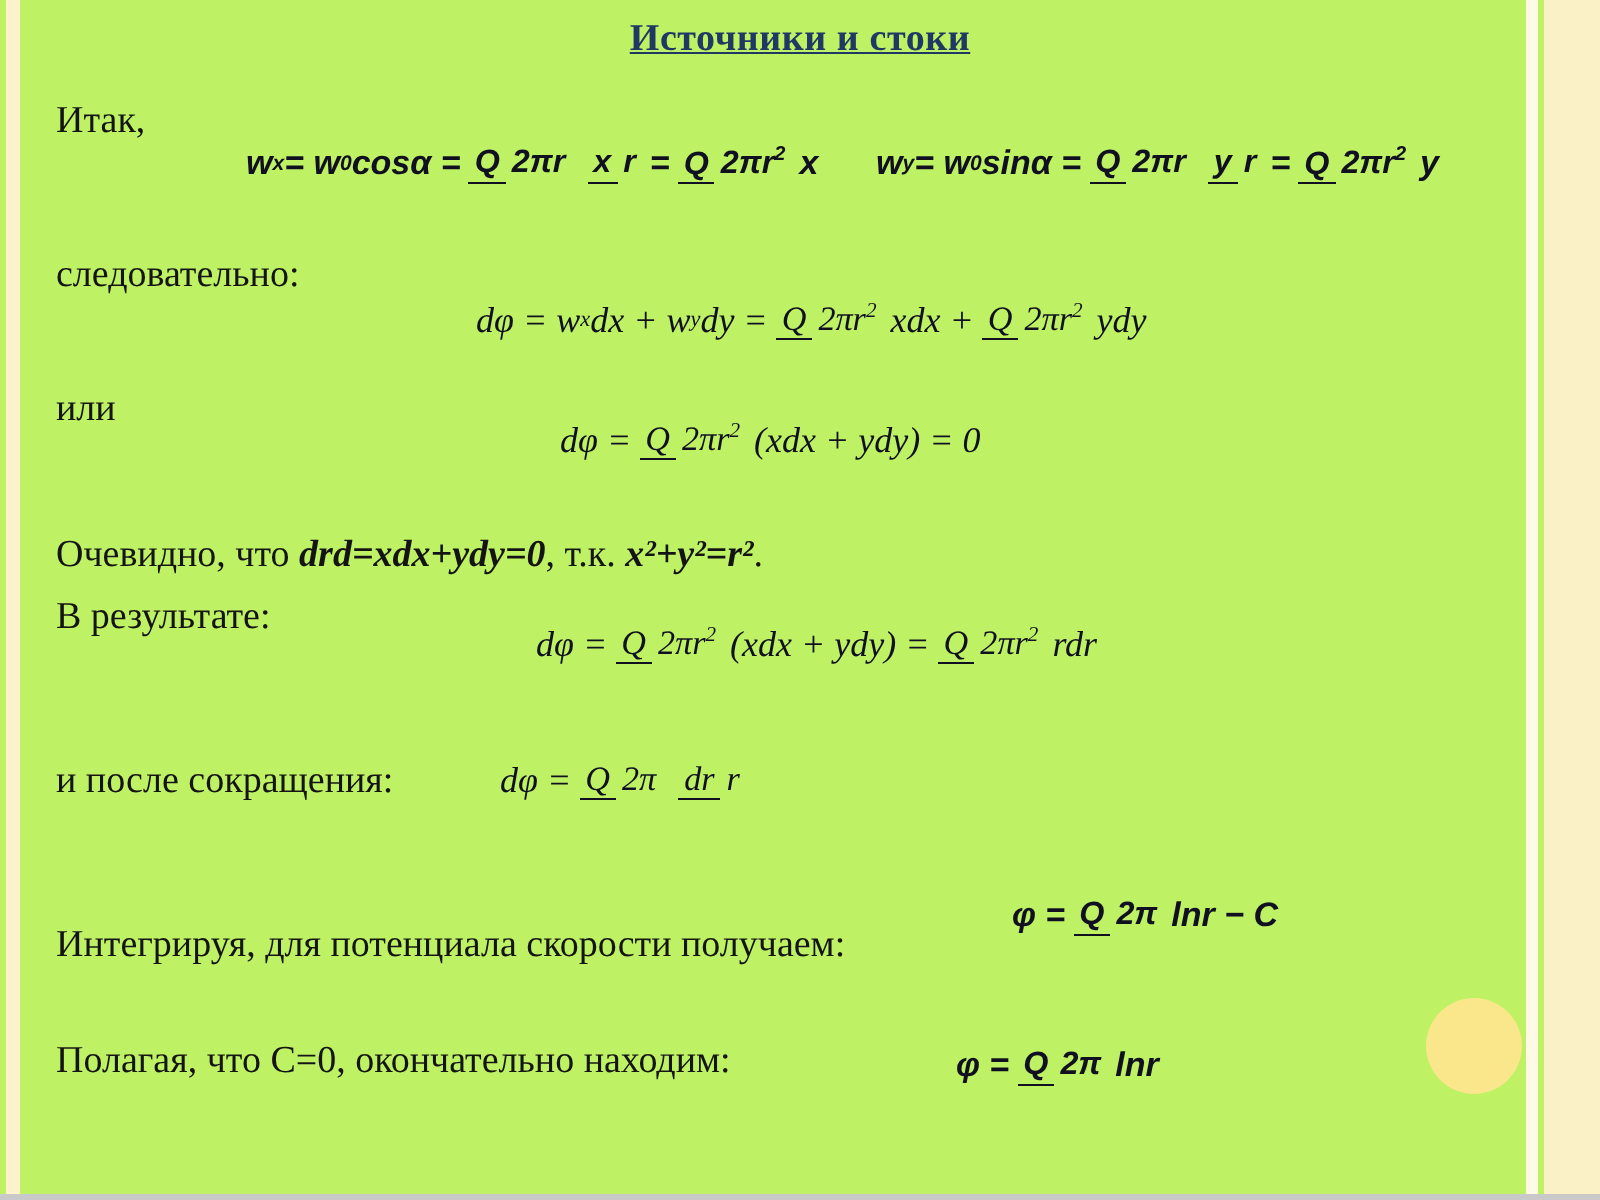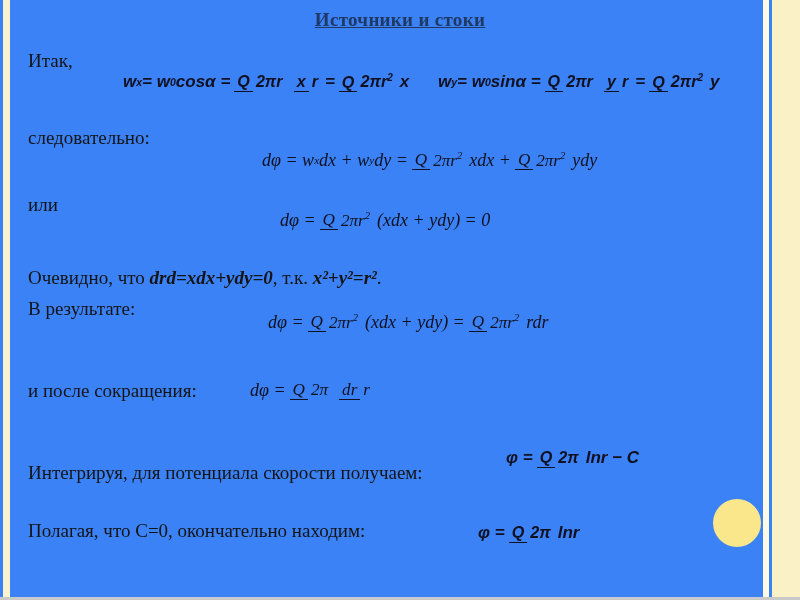--- a/index.html
+++ b/index.html
@@ -1,17 +1,17 @@
 <!DOCTYPE html>
 <html><head>
 <meta charset="utf-8">
 <style>
   html,body{margin:0;padding:0;background:#fff;}
   .slide{
-    position:relative;width:800px;height:600px;background:#3b82f6;overflow:hidden;
+    position:relative;width:800px;height:600px;background:#bef264;overflow:hidden;
     font-family:"Liberation Serif","DejaVu Serif",serif;color:#141414;
   }
   
   .strip-left{position:absolute;left:3px;top:0;width:7px;height:600px;background:#FCF3CD;}
   .stripe-right-thin{position:absolute;left:763px;top:0;width:6px;height:600px;background:#FEFAE6;}
   .band-right{position:absolute;left:772px;top:0;width:28px;height:600px;background:#FBF1C6;}
   .bottom-line{position:absolute;left:0;bottom:0;width:800px;height:3px;background:#C9C9C9;}
   .circle{position:absolute;left:713px;top:499px;width:48px;height:48px;border-radius:50%;background:#FAE78C;}
   
   .title{
@@ -66,21 +66,21 @@
       <sub>0</sub>
       <span> sinα = </span>
       <span class="frac"><span class="num"><span>Q</span></span><span class="den"><span>2πr</span></span></span>
       <span class="frac"><span class="num"><span>y</span></span><span class="den"><span>r</span></span></span>
       <span> = </span>
       <span class="frac"><span class="num"><span>Q</span></span><span class="den"><span>2πr</span><sup>2</sup></span></span>
       <span> y</span>
     </div>
 
   <div class="tline" style="left:28px;top:127px;">следовательно:</div>
-  <div class="math m-serif" style="left:238px;top:136px;height:48px;margin-left:24px;">
+  <div class="math m-serif" style="left:238px;top:136px;height:48px;">
       <span>dφ = w</span>
       <sub>x</sub>
       <span>dx + w</span>
       <sub>y</sub>
       <span>dy = </span>
       <span class="frac"><span class="num"><span>Q</span></span><span class="den"><span>2πr</span><sup>2</sup></span></span>
       <span> xdx + </span>
       <span class="frac"><span class="num"><span>Q</span></span><span class="den"><span>2πr</span><sup>2</sup></span></span>
       <span> ydy</span>
     </div>

